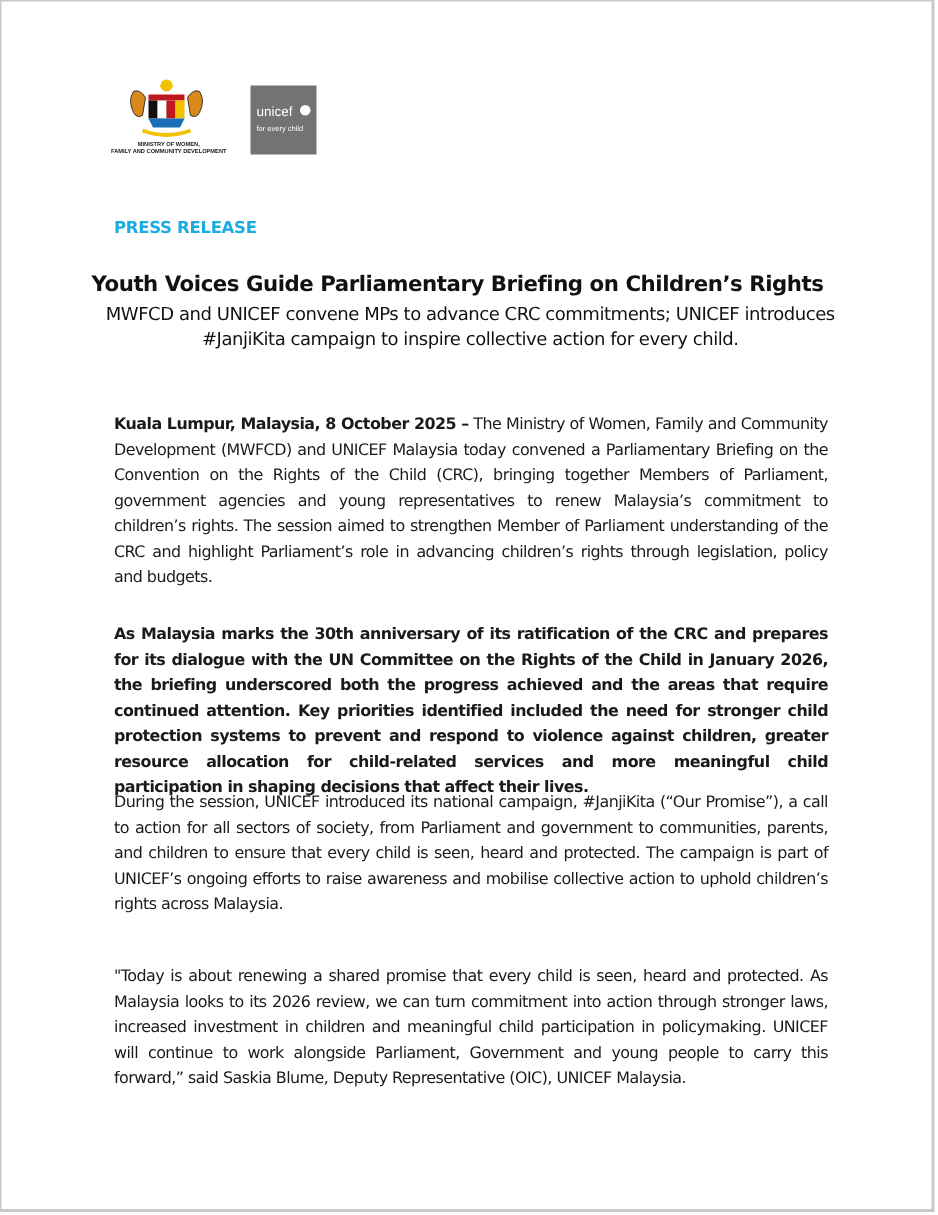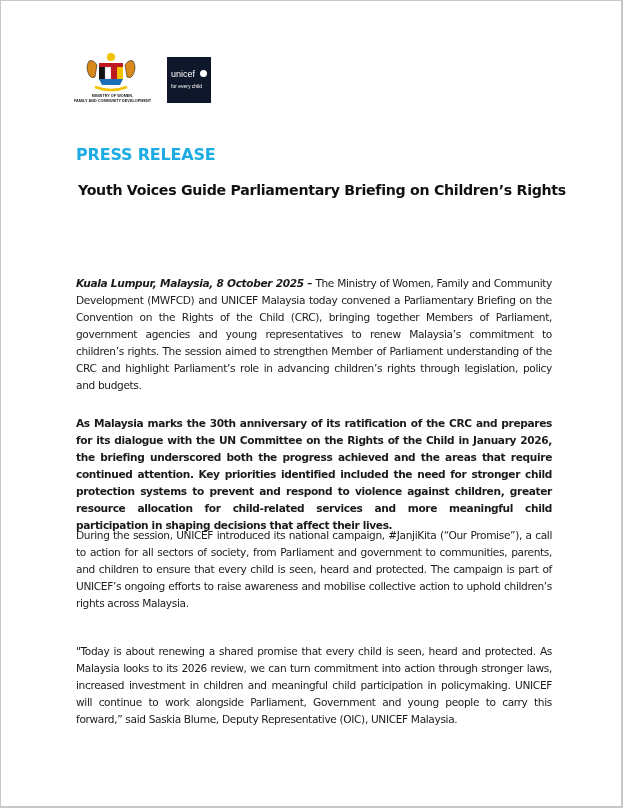--- a/index.html
+++ b/index.html
@@ -13,54 +13,54 @@
     .logos { position: absolute; top: 50px; left: 70px; height: 60px; }
     .ministry-logo { position: absolute; left: 0; top: 0; width: 80px; height: 60px; }
     .crest { position: absolute; left: 10px; top: 0; width: 60px; height: 42px; }
     .ministry-text {
       position: absolute; left: -6px; top: 43px; width: 95px; text-align: center;
       font-family: "Liberation Sans", sans-serif; font-size: 3.8px; font-weight: bold;
       line-height: 5px; color: #222; white-space: nowrap;
     }
     .unicef-logo {
       position: absolute; left: 96px; top: 6px; width: 44px; height: 46px;
-      background: #0f172a; color: #fff; font-family: "Liberation Sans", sans-serif;
+      background: #737373; color: #fff; font-family: "Liberation Sans", sans-serif;
     }
     .unicef-word { position: absolute; left: 4px; top: 12px; font-size: 9px; letter-spacing: 0; }
     .unicef-globe {
       position: absolute; left: 33px; top: 13px; width: 7px; height: 7px;
       border-radius: 50%; background: #fff;
     }
     .unicef-tag { position: absolute; left: 4px; top: 26px; font-size: 5px; white-space: nowrap; }
 
     .press-label {
       position: absolute; left: 75px; top: 144px;
-      font-family: "DejaVu Sans", sans-serif; font-weight: bold; font-size: 16px;
+      font-family: "DejaVu Sans", sans-serif; font-weight: bold; font-size: 11px;
       color: #1cabe2; letter-spacing: -0.2px;
     }
     .headline {
-      position: absolute; left: 60px; width: 505px; top: 181px; text-align: right;
+      position: absolute; left: 60px; width: 505px; top: 181px; text-align: left;
       font-family: "DejaVu Sans", sans-serif; font-weight: bold; font-size: 14.2px;
       color: #111; letter-spacing: -0.3px;
     }
     .subhead {
       position: absolute; left: 60px; width: 505px; top: 200px; text-align: center;
       font-family: "DejaVu Sans", sans-serif; font-size: 12px; line-height: 17px;
       color: #111; letter-spacing: -0.3px;
     }
     .body-text {
       position: absolute; left: 75px; width: 476px;
       font-family: "DejaVu Sans", sans-serif; font-size: 10.6px; line-height: 17px;
       color: #1a1a1a; text-align: justify; letter-spacing: -0.35px; margin: 0;
     }
     .p1 { top: 274px; }
     .p2 { top: 414px; font-weight: bold; }
     .p3 { top: 526px; }
     .p4 { top: 642px; }
-    .lead { font-weight: bold; font-style: italic; }
+    .lead { font-weight: bold; }
   </style>
 </head>
 <body>
 
 <div class="page">
 
   <div class="logos">
     <div class="ministry-logo">
       <svg class="crest" viewBox="0 0 60 42">
         <circle cx="30" cy="6" r="4" fill="#f2c200"></circle>
@@ -83,20 +83,21 @@
     <div class="unicef-logo">
       <span class="unicef-word">unicef</span>
       <span class="unicef-globe"></span>
       <span class="unicef-tag">for every child</span>
     </div>
   </div>
 
   <div class="press-label">PRESS RELEASE</div>
 
   <div class="headline">Youth Voices Guide Parliamentary Briefing on Children’s Rights</div>
+  <div class="subhead">MWFCD and UNICEF convene MPs to advance CRC commitments; UNICEF introduces #JanjiKita campaign to inspire collective action for every child.</div>
 
   <p class="body-text p1"><span class="lead">Kuala Lumpur, Malaysia, 8 October 2025 –</span><span> The Ministry of Women, Family and Community Development (MWFCD) and UNICEF Malaysia today convened a Parliamentary Briefing on the Convention on the Rights of the Child (CRC), bringing together Members of Parliament, government agencies and young representatives to renew Malaysia’s commitment to children’s rights. The session aimed to strengthen Member of Parliament understanding of the CRC and highlight Parliament’s role in advancing children’s rights through legislation, policy and budgets.</span></p>
 
   <p class="body-text p2"><span>As Malaysia marks the 30th anniversary of its ratification of the CRC and prepares for its dialogue with the UN Committee on the Rights of the Child in January 2026, the briefing underscored both the progress achieved and the areas that require continued attention. Key priorities identified included the need for stronger child protection systems to prevent and respond to violence against children, greater resource allocation for child-related services and more meaningful child participation in shaping decisions that affect their lives.</span></p>
 
   <p class="body-text p3"><span>During the session, UNICEF introduced its national campaign, #JanjiKita (“Our Promise”), a call to action for all sectors of society, from Parliament and government to communities, parents, and children to ensure that every child is seen, heard and protected. The campaign is part of UNICEF’s ongoing efforts to raise awareness and mobilise collective action to uphold children’s rights across Malaysia.</span></p>
 
   <p class="body-text p4"><span>"Today is about renewing a shared promise that every child is seen, heard and protected. As Malaysia looks to its 2026 review, we can turn commitment into action through stronger laws, increased investment in children and meaningful child participation in policymaking. UNICEF will continue to work alongside Parliament, Government and young people to carry this forward,” said Saskia Blume, Deputy Representative (OIC), UNICEF Malaysia.</span></p>
 
 </div>

